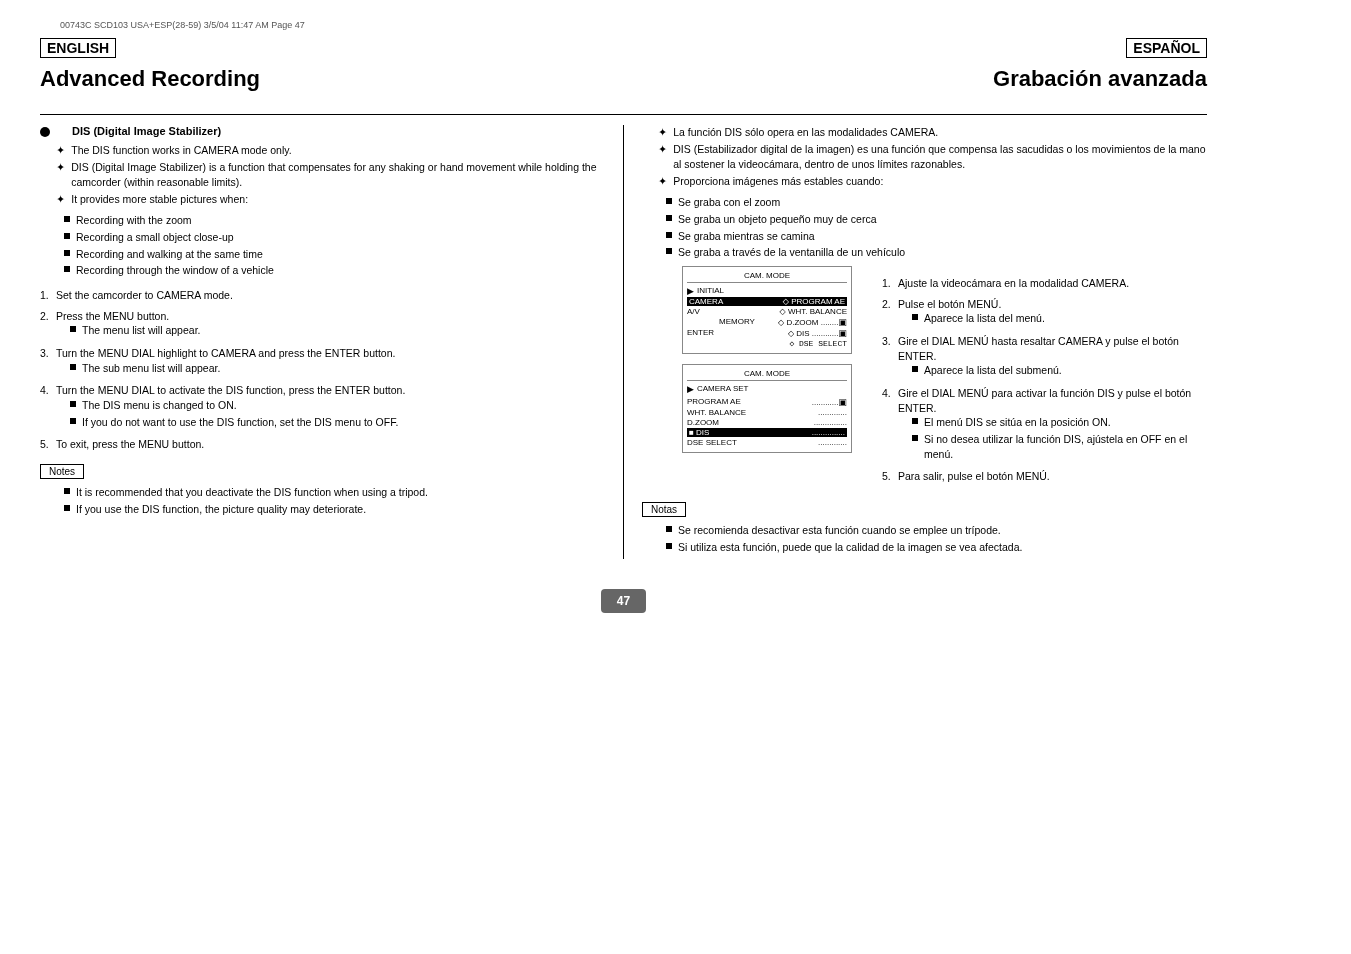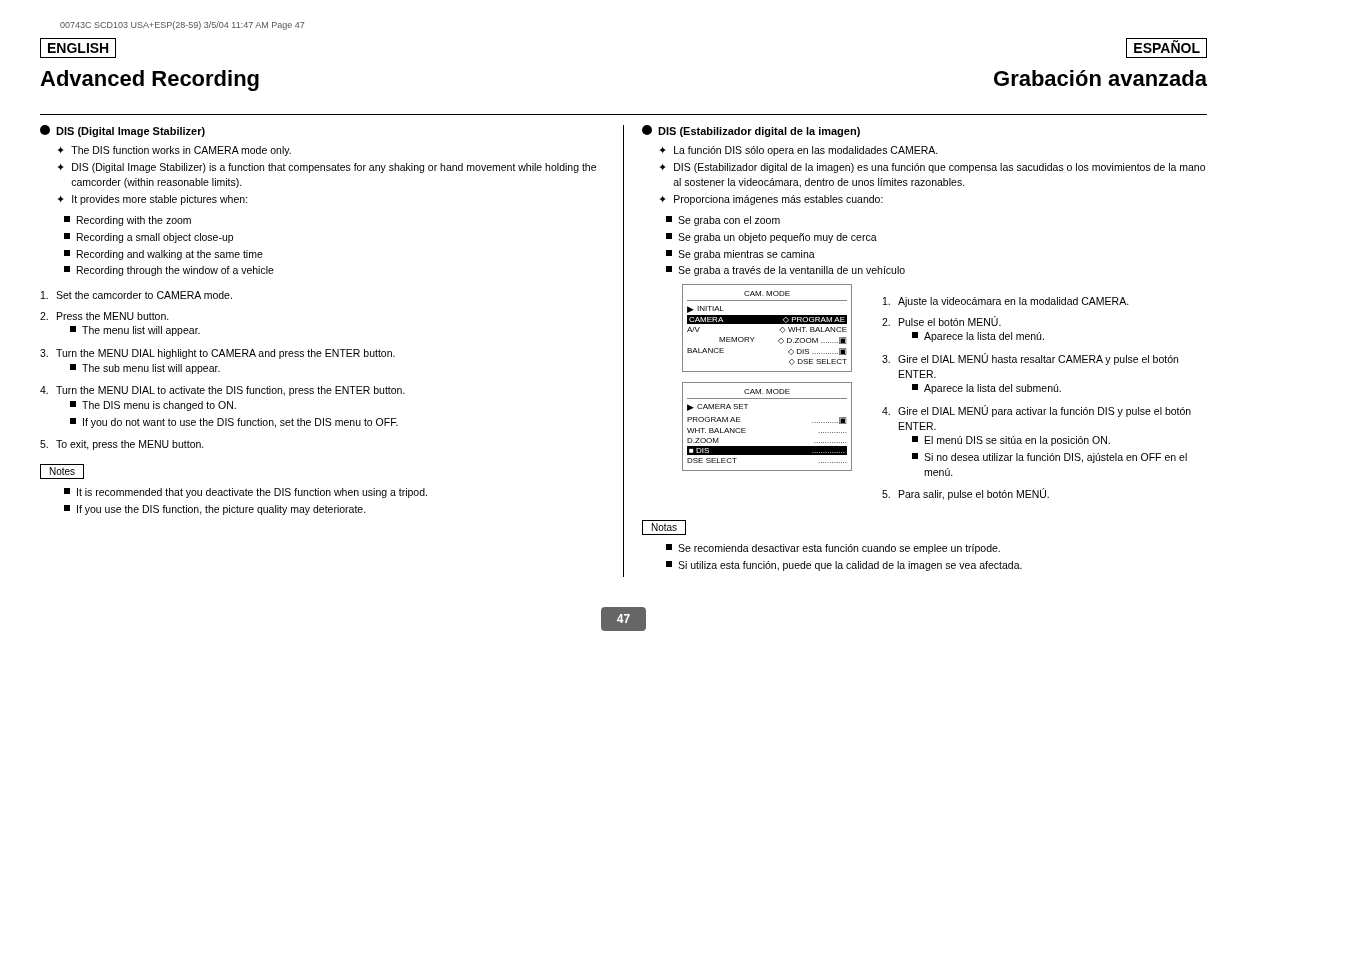--- a/index.html
+++ b/index.html
@@ -36,22 +36,23 @@
     }
     
     .page-title {
       font-size: 22px;
       font-weight: bold;
       margin-bottom: 12px;
     }
     
     .section-heading {
       display: flex;
-      align-items: flex-start;
+      align-items: flex-end;
       margin-bottom: 6px;
+      gap: 16px;
     }
     .bullet-circle {
       display: inline-block;
       width: 10px;
       height: 10px;
       border-radius: 50%;
       background: #000;
       margin-right: 6px;
       flex-shrink: 0;
     }
@@ -311,24 +312,20 @@
           <li>
             <span class="sq-bullet"></span>
             <span>If you use the DIS function, the picture quality may deteriorate.</span>
           </li>
         </ul>
       </div>
     </div>
 
     <div class="col-right">
 
-      <div class="section-heading">
-        <span class="bullet-circle"></span>
-        <span class="section-heading-text">DIS (Estabilizador digital de la imagen)</span>
-      </div>
 
       <ul class="sub-list">
         <li>
           <span class="crossmark">✦</span>
           <span>La función DIS sólo opera en las modalidades CAMERA.</span>
         </li>
         <li>
           <span class="crossmark">✦</span>
           <span>DIS (Estabilizador digital de la imagen) es una función que compensa las sacudidas o los movimientos de la mano al sostener la videocámara, dentro de unos límites razonables.</span>
         </li>
@@ -373,24 +370,24 @@
             </div>
             <div style="font-size: 8px; display: flex; justify-content: space-between; margin-bottom: 1px;">
               <span>A/V</span>
               <span>◇ WHT. BALANCE</span>
             </div>
             <div style="font-size: 8px; display: flex; justify-content: space-between; margin-bottom: 1px; padding-left: 32px;">
               <span>MEMORY</span>
               <span>◇ D.ZOOM ........<span style="font-size:9px;">▣</span></span>
             </div>
             <div style="font-size: 8px; display: flex; justify-content: space-between; margin-bottom: 1px;">
-              <span>BALANCE</span>
+              <span>ENTER</span>
               <span>◇ DIS ............<span style="font-size:9px;">▣</span></span>
             </div>
-            <div style="font-size: 8px; display: flex; justify-content: flex-end; margin-bottom: 1px;">
+            <div style="font-size: 8px; display: flex; justify-content: flex-end; margin-bottom: 1px; font-family: Liberation Mono, monospace;">
               <span>◇ DSE SELECT</span>
             </div>
           </div>
 
           <div class="cam-mode-box">
             <div class="cam-mode-title">CAM. MODE</div>
             <div style="font-size: 8px; display: flex; align-items: center; margin-bottom: 3px;">
               <span style="margin-right:3px; font-size:9px;">▶</span>
               <span>CAMERA SET</span>
             </div>

